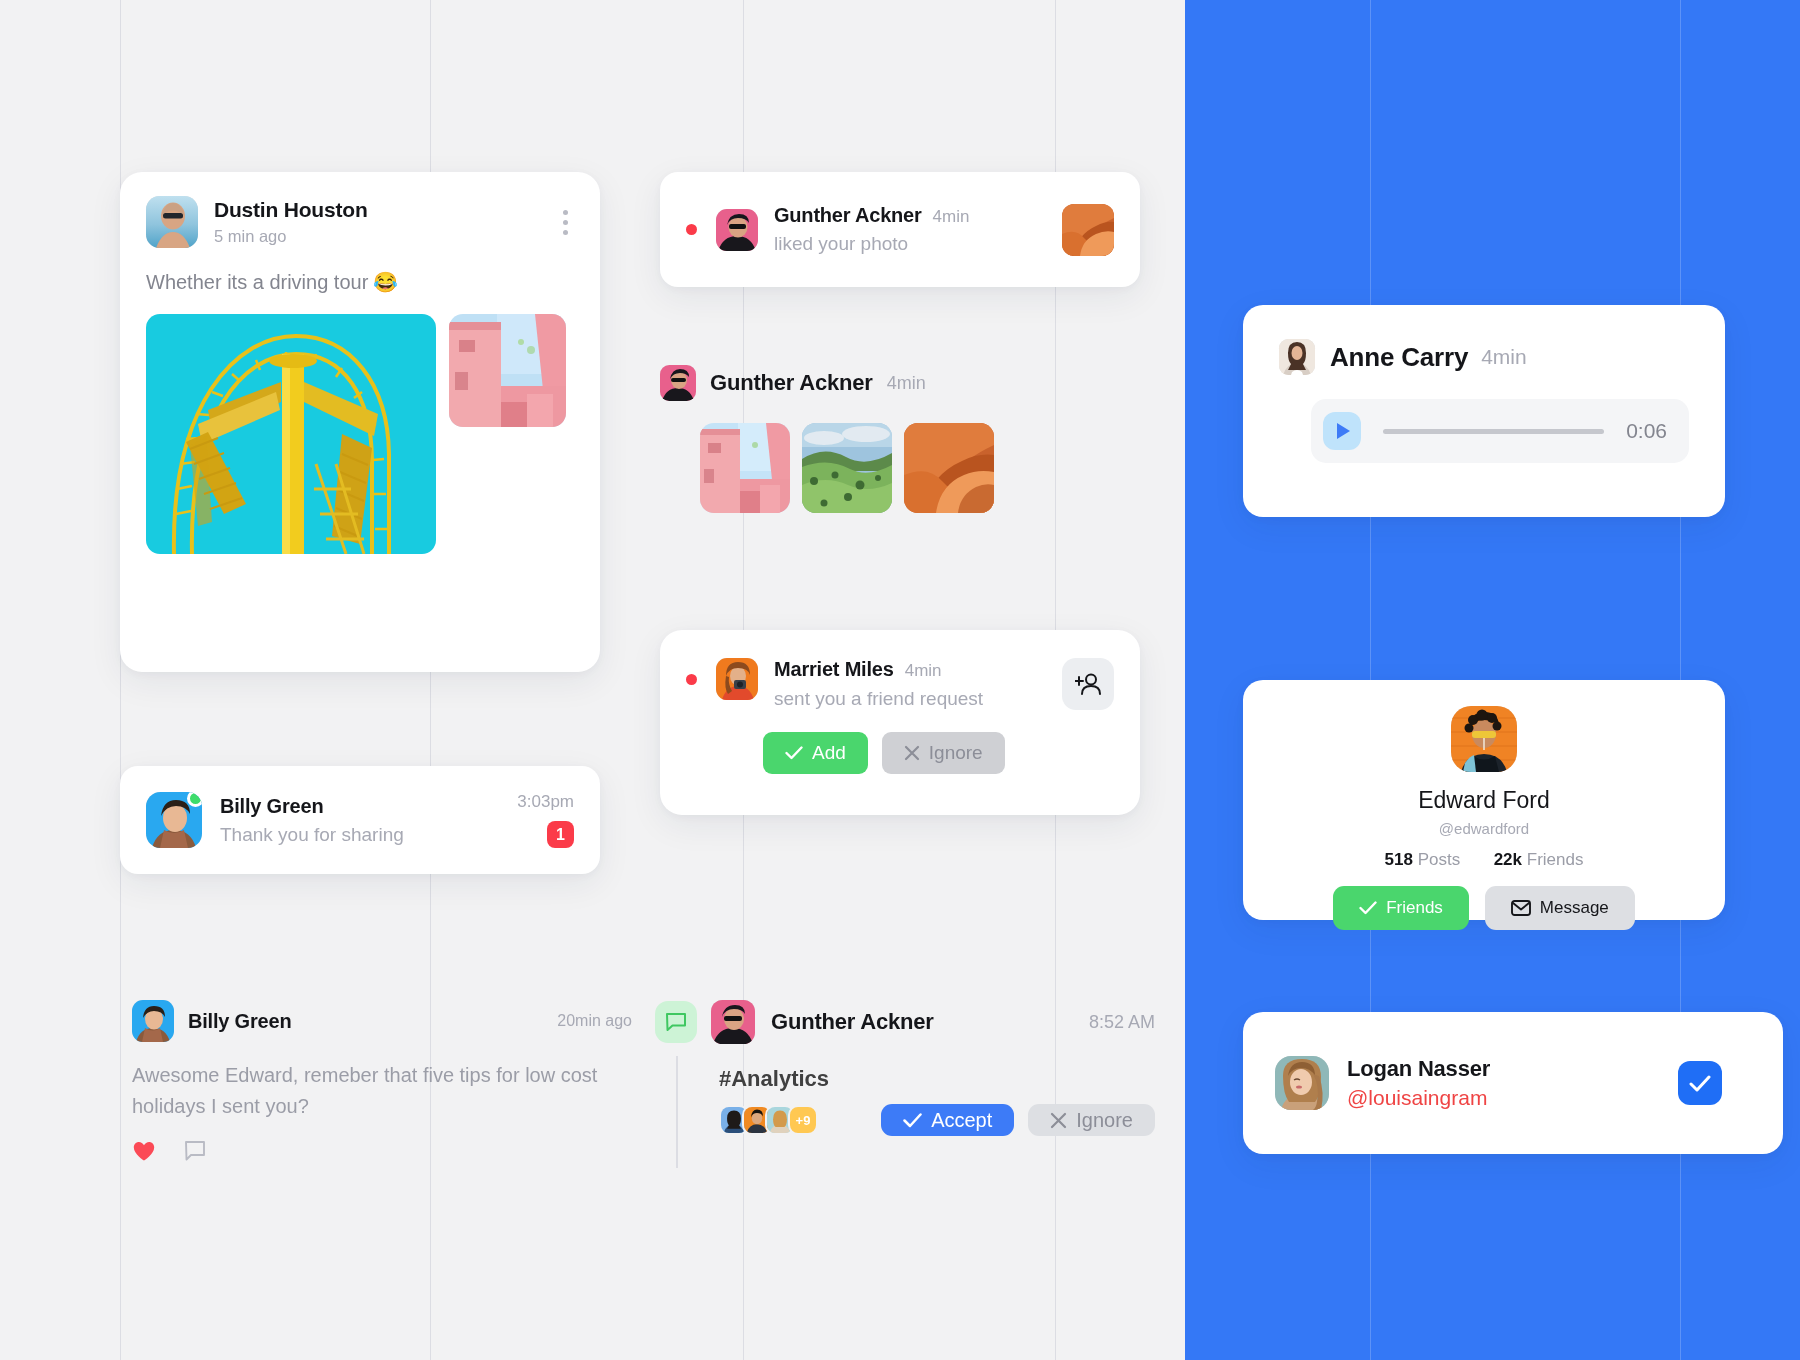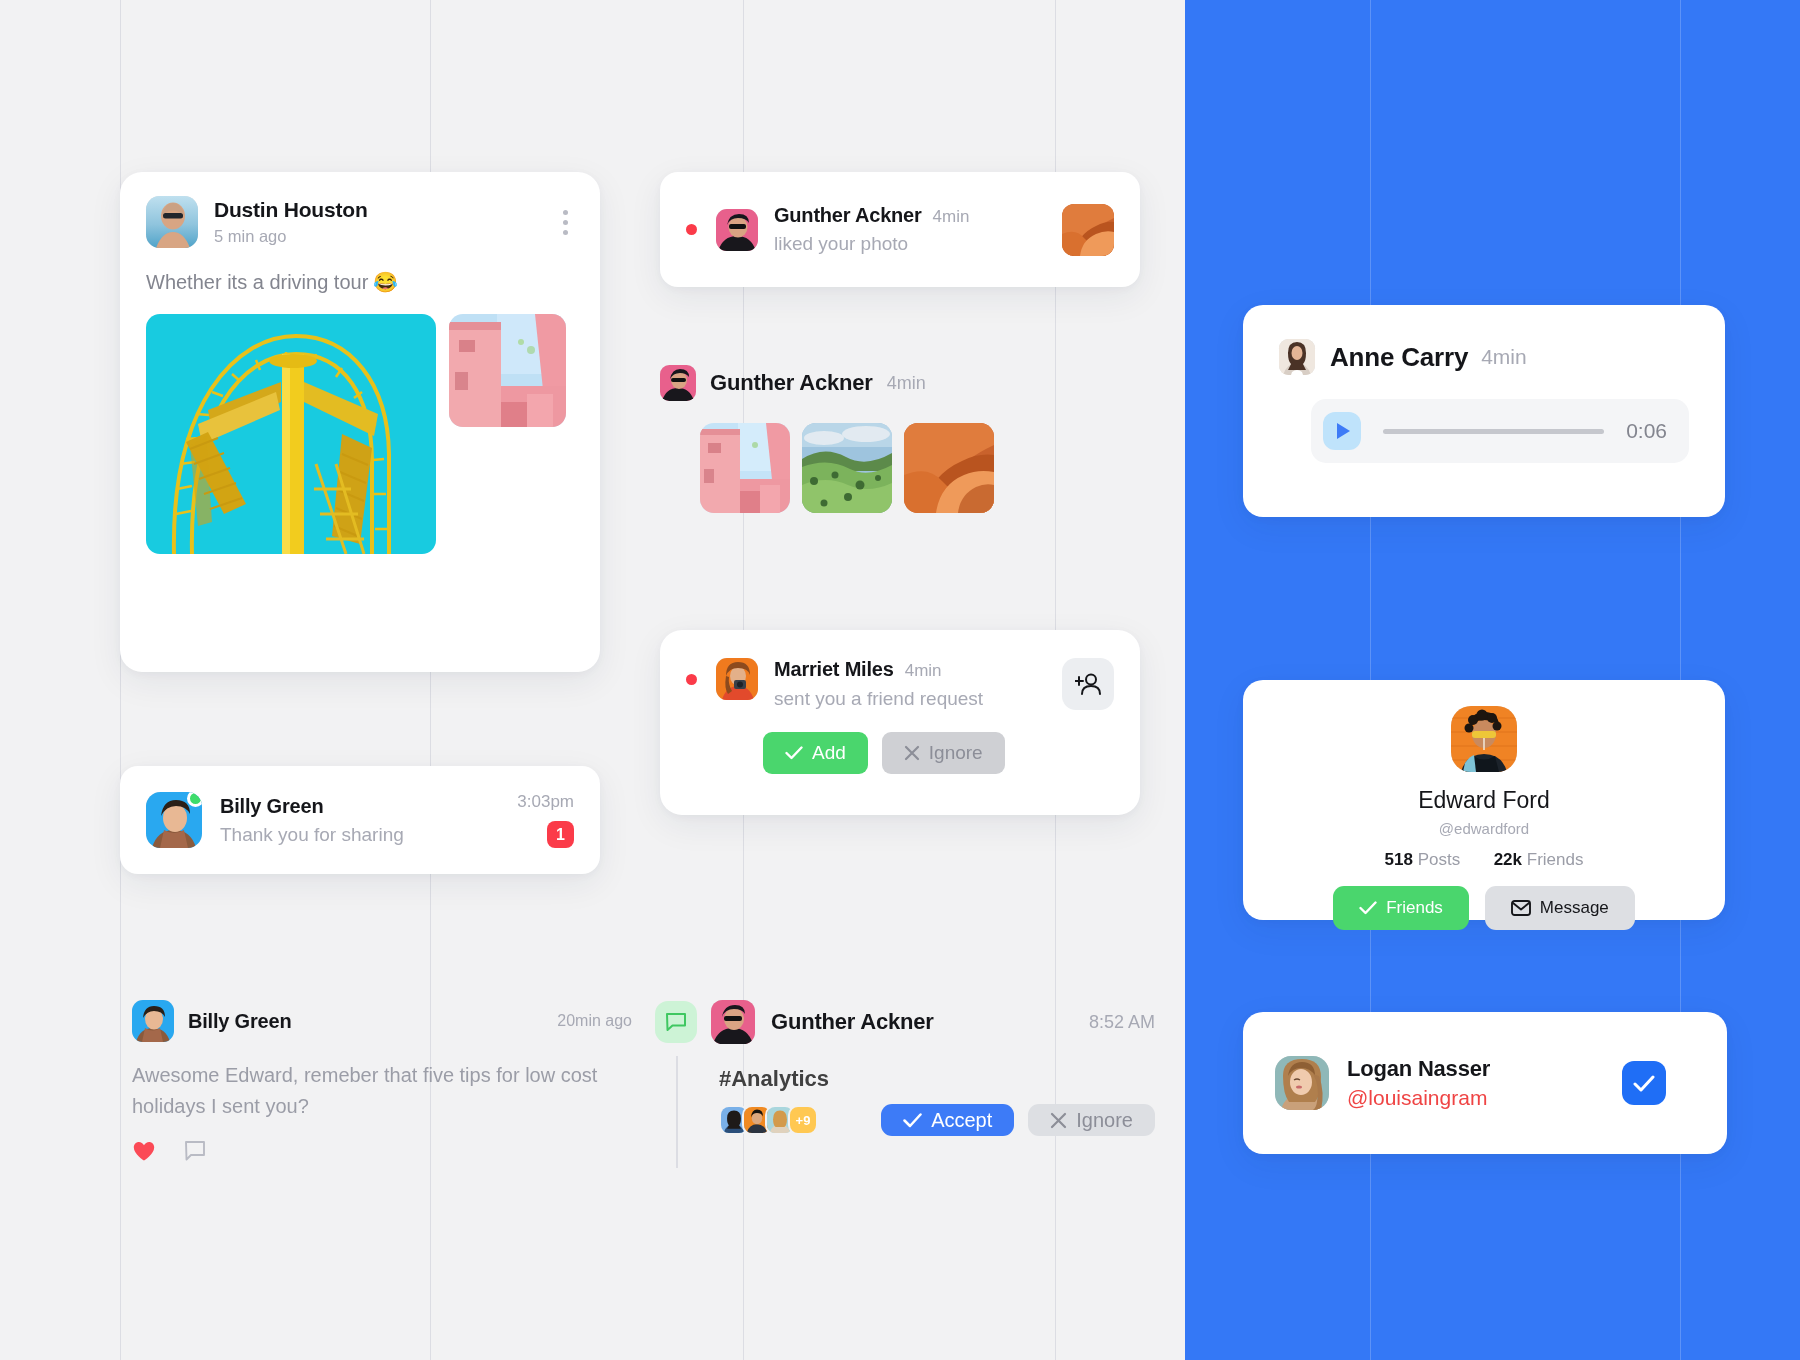--- a/index.html
+++ b/index.html
@@ -174,21 +174,21 @@
   #profile-card .av { width: 66px; height: 66px; margin: 26px auto 0 auto; border-radius: 20px; }
   #profile-card .pname { font-size: 23px; font-weight: normal; color: #15161a; margin-top: 15px; }
   #profile-card .handle { font-size: 15px; color: #a7a9b4; margin-top: 6px; }
   #profile-card .stats { margin-top: 13px; font-size: 17px; color: #9b9da7; }
   #profile-card .stats b { color: #15161a; }
   #profile-card .stats .sp { display: inline-block; width: 24px; }
   #profile-card .btns { display: flex; gap: 16px; justify-content: center; margin-top: 16px; }
   #profile-card .btn { height: 44px; font-size: 17px; border-radius: 11px; padding: 0 26px; }
 
   
-  #logan-card { left: 1243px; top: 1012px; width: 484px; height: 142px; border-radius: 20px;
+  #logan-card { left: 1243px; top: 1012px; width: 540px; height: 142px; border-radius: 20px;
                 display: flex; align-items: center; padding: 0 61px 0 32px; }
   #logan-card .av { width: 54px; height: 54px; border-radius: 16px; }
   #logan-card .mid { margin-left: 18px; }
   #logan-card .nm { font-size: 22px; }
   #logan-card .handle { font-size: 21px; color: #ef4444; margin-top: 4px; }
   .check-btn { margin-left: auto; width: 44px; height: 44px; border-radius: 12px; background: #1f6ef6;
                display: flex; align-items: center; justify-content: center; cursor: pointer; }
 </style>
 </head>
 <body>

